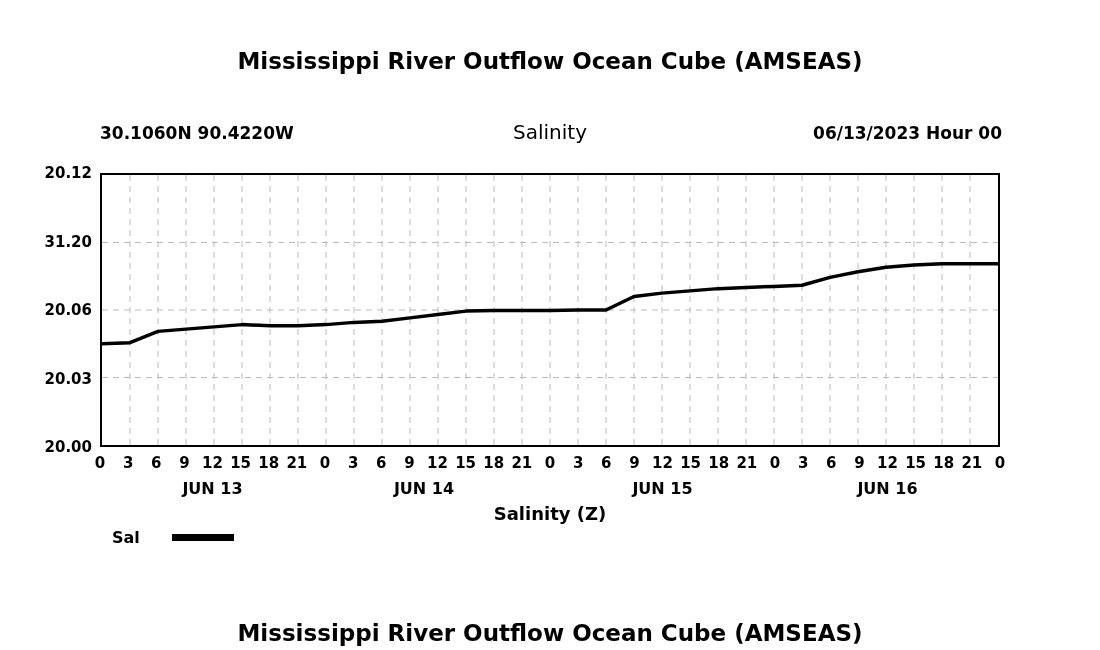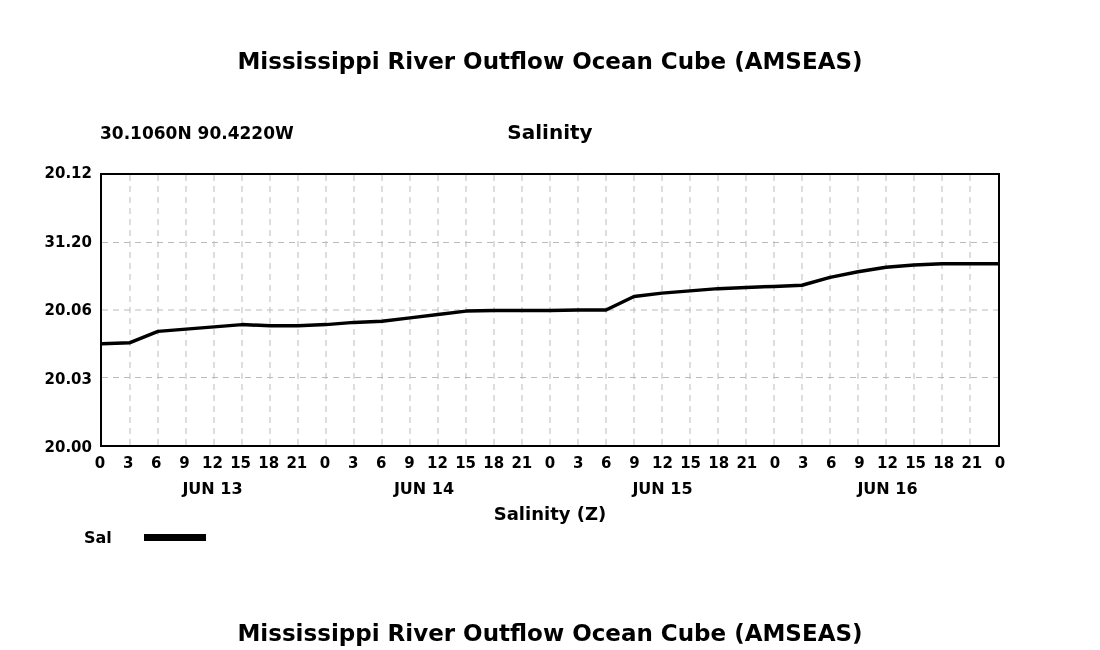--- a/index.html
+++ b/index.html
@@ -58,21 +58,21 @@
     font-size: 17px;
     font-weight: bold;
   }
   .hdr-center {
     position: absolute;
     left: 0;
     top: 100px;
     width: 1100px;
     text-align: center;
     font-size: 20px;
-    font-weight: bold;
+    font-weight: normal;
   }
   .hdr-right {
     position: absolute;
     right: 98px;
     top: 103px;
     font-size: 17px;
     font-weight: bold;
     text-align: right;
   }
 
@@ -129,21 +129,21 @@
     left: 0;
     top: 483px;
     width: 1100px;
     text-align: center;
     font-size: 18px;
     font-weight: bold;
   }
 
   .legend {
     position: absolute;
-    left: 84px;
+    left: 112px;
     top: 508px;
     display: flex;
     align-items: center;
     gap: 4px;
   }
   .legend-label {
     font-size: 16px;
     font-weight: bold;
     width: 56px;
   }
@@ -156,20 +156,21 @@
 </style>
 </head>
 <body>
 
 <div class="page">
 
   <div class="title-main">Mississippi River Outflow Ocean Cube (AMSEAS)</div>
 
   <div class="hdr-left-2">30.1060N  90.4220W</div>
   <div class="hdr-center">Salinity</div>
+  <div class="hdr-right">06/13/2023 Hour 00</div>
 
   <div id="ytick-container">
       <div class="ytick" style="top: 144px; text-align: right;">20.12</div>
       <div class="ytick" style="top: 212.5px;">31.20</div>
       <div class="ytick" style="top: 281px;">20.06</div>
       <div class="ytick" style="top: 349.5px; text-align: right;">20.03</div>
       <div class="ytick" style="top: 418px;">20.00</div>
     </div>
   <div id="xtick-container">
       <div class="xtick" style="left: 100px;">0</div>

